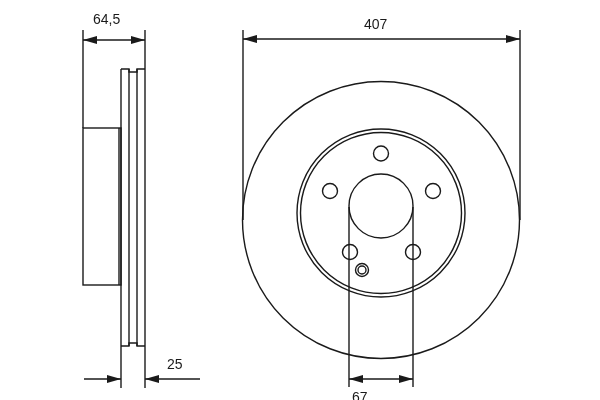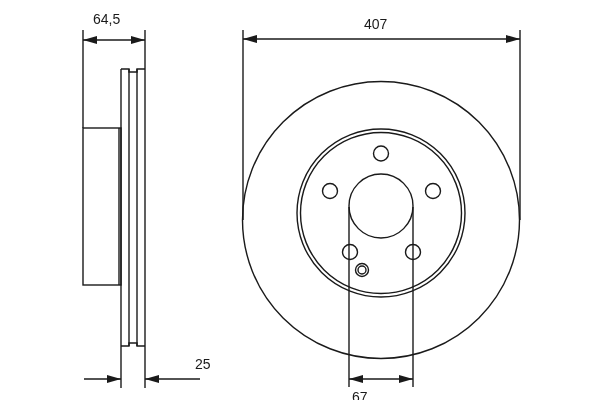--- a/index.html
+++ b/index.html
@@ -72,14 +72,14 @@
 
       <line x1="349" y1="207" x2="349" y2="387"></line>
       <line x1="413" y1="207" x2="413" y2="387"></line>
       <line x1="349" y1="379" x2="413" y2="379" marker-start="url(#arrowStart)" marker-end="url(#arrowEnd)"></line>
     </g>
   </g>
 </svg>
 
 <div class="dim-label" style="left:93px; top:12px;">64,5</div>
 <div class="dim-label" style="left:364px; top:17px;">407</div>
-<div class="dim-label" style="left:167px; top:357px;margin-left:28px;">25</div>
+<div class="dim-label" style="left:167px; top:357px;">25</div>
 <div class="dim-label" style="left:352px; top:358px;margin-top:32px;">67</div>
 
 </body></html>

